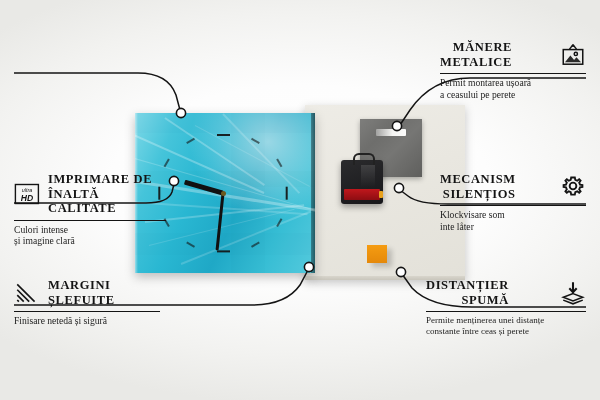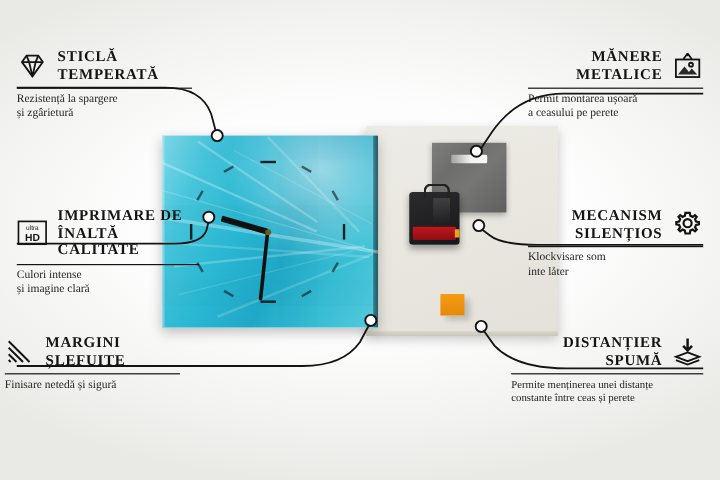--- a/index.html
+++ b/index.html
@@ -95,22 +95,22 @@
 
   
   .callout{position:absolute;}
   .ctitle{
     font-weight:bold;font-size:12.5px;letter-spacing:.6px;color:#141414;
     line-height:14.5px;text-transform:uppercase;
   }
   .cdesc{font-size:9.6px;color:#1d1d1d;line-height:11.6px;}
   .rule{height:1px;background:#141414;}
   .head{display:flex;align-items:center;gap:8px;}
-  .head.right{justify-content:flex-end;}
-  .ico{flex:0 0 auto;width:26px;height:26px;color:#141414;}
+  .head.right{justify-content:space-between;}
+  .ico{flex:0 0 auto;width:26px;height:26px;color:#141414;font-style:italic;}
   .ico svg{display:block;width:26px;height:26px;}
   .ttxt{white-space:pre-line;}
   .right .ttxt{text-align:right;}
   .right .cdesc{}
 
   svg.lines{position:absolute;left:0;top:0;width:600px;height:400px;pointer-events:none;}
 </style>
 </head>
 <body>
 
@@ -178,54 +178,39 @@
     <g fill="#ffffff" stroke="#141414" stroke-width="1.6">
       <circle cx="181" cy="113" r="4.6"></circle>
       <circle cx="174" cy="181" r="4.6"></circle>
       <circle cx="309" cy="267" r="4.6"></circle>
       <circle cx="397" cy="126" r="4.6"></circle>
       <circle cx="399" cy="188" r="4.6"></circle>
       <circle cx="401" cy="272" r="4.6"></circle>
     </g>
   </svg>
 
-  <div class="callout left" style="left:14px;top:40px;width:146px;">
-    <div class="head">
-      <span class="ico">
-        <svg viewBox="0 0 24 24" fill="none" stroke="currentColor" stroke-width="1.4">
-          <path d="M4 9 L12 20 L20 9 L16.5 4 L7.5 4 Z"></path>
-          <path d="M4 9 H20 M7.5 4 L9.5 9 L12 20 L14.5 9 L16.5 4"></path>
-        </svg>
-      </span>
-      <span class="ctitle ttxt">STICLĂ
-TEMPERATĂ</span>
-    </div>
-    <div class="rule" style="margin-top:4px;"></div>
-    <div class="cdesc" style="margin-top:3px;white-space:pre-line;">Rezistență la spargere
-și zgârietură</div>
-  </div>
 
   <div class="callout left" style="left:14px;top:172px;width:152px;">
     <div class="head">
       <span class="ico">
         <svg viewBox="0 0 26 26">
           <rect x="1.4" y="3.5" width="23" height="19" fill="none" stroke="currentColor" stroke-width="1.4"></rect>
           <text x="13" y="11" font-family="Liberation Sans, sans-serif" font-size="5.4" text-anchor="middle" fill="currentColor">ultra</text>
           <text x="13" y="19.6" font-family="Liberation Sans, sans-serif" font-size="8.6" font-weight="bold" text-anchor="middle" fill="currentColor">HD</text>
         </svg>
       </span>
       <span class="ctitle ttxt">IMPRIMARE DE
 ÎNALTĂ CALITATE</span>
     </div>
     <div class="rule" style="margin-top:4px;"></div>
     <div class="cdesc" style="margin-top:3px;white-space:pre-line;font-family:Liberation Serif, serif;">Culori intense
 și imagine clară</div>
   </div>
 
-  <div class="callout left" style="left:4px;top:278px;width:146px;">
+  <div class="callout left" style="left:14px;top:278px;width:146px;">
     <div class="head">
       <span class="ico">
         <svg viewBox="0 0 24 24" stroke="currentColor" stroke-width="1.5" fill="none">
           <path d="M3 4 L19 20"></path>
             <path d="M3 9 L14 20"></path>
             <path d="M3 14 L9 20"></path>
             <path d="M3 18.5 L4.5 20"></path>
         </svg>
       </span>
       <span class="ctitle ttxt">MARGINI

